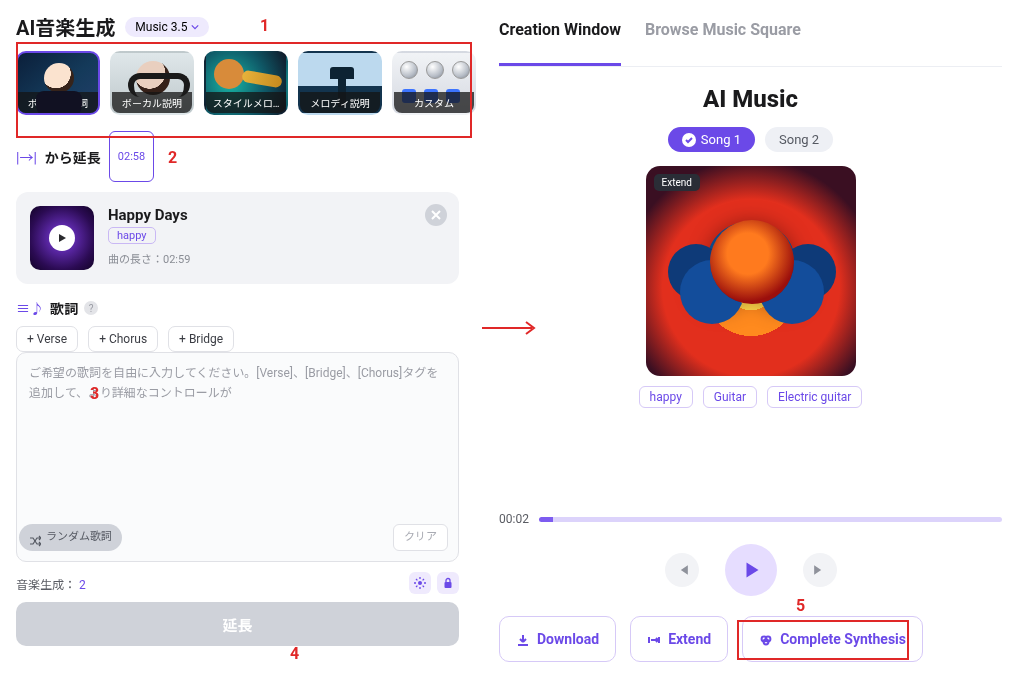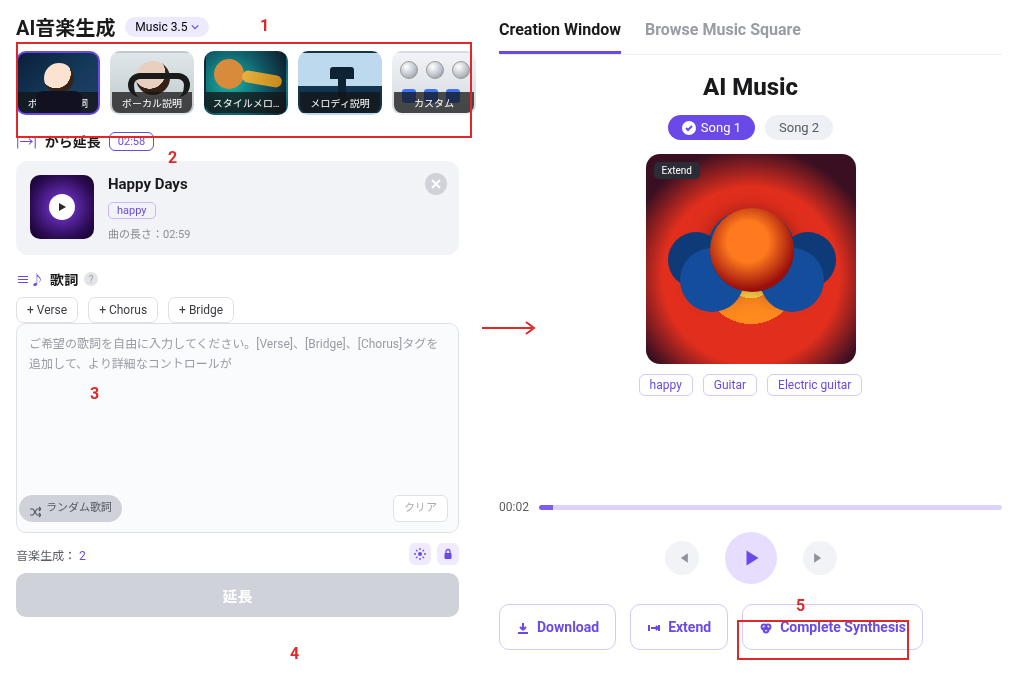--- a/index.html
+++ b/index.html
@@ -32,27 +32,27 @@
 .th4::before{content:"";position:absolute;left:38px;top:24px;width:8px;height:30px;background:#0d2333}
 .th4::after{content:"";position:absolute;left:30px;top:14px;width:24px;height:12px;background:#0d2333;border-radius:3px 3px 0 0}
 .th5{background:linear-gradient(180deg,#f1f3f6,#d5d9e1)}
 .th5 .k{position:absolute;width:18px;height:18px;border-radius:50%;background:radial-gradient(circle at 35% 30%,#fff,#b9bfc8 60%,#7e8592);border:1px solid #999}
 .th5 .k1{left:6px;top:8px}.th5 .k2{left:32px;top:8px}.th5 .k3{left:58px;top:8px}
 .th5 .b{position:absolute;width:14px;height:14px;border-radius:3px;background:#3c74ff}
 .th5 .b1{left:8px;top:36px}.th5 .b2{left:30px;top:36px}.th5 .b3{left:52px;top:36px}
 .ext-row{display:flex;align-items:center;gap:8px;margin:16px 0 10px}
 .ext-ico{color:#6b49e8;font-size:14px}
 .ext-title{font-size:14px;font-weight:700;color:#1a1a1c}
-.time-pill{border:1px solid #6b49e8;color:#6b49e8;font-size:11px;padding:2px 8px;border-radius:6px}
+.time-pill{border:1px solid #6b49e8;color:#6b49e8;font-size:11px;padding:18px 8px;border-radius:6px}
 .source-card{background:#f2f3f6;border-radius:12px;padding:14px;display:flex;gap:14px;position:relative}
 .src-img{width:64px;height:64px;border-radius:10px;background:radial-gradient(circle at 50% 50%,#7f3de4,#2b0b53 70%,#120226);display:flex;align-items:center;justify-content:center}
 .play-sm{width:26px;height:26px;border-radius:50%;background:#fff;display:flex;align-items:center;justify-content:center}
 .play-sm svg{width:10px;height:10px;fill:#2a2a2e}
 .src-meta{flex:1}
-.src-title{font-size:15px;font-weight:700;color:#1a1a1c;margin-bottom:6px}
+.src-title{font-size:15px;font-weight:700;color:#1a1a1c;margin-bottom:0}
 .tag-sm{display:inline-block;border:1px solid #c9b8f4;color:#6b49e8;font-size:11px;padding:1px 8px;border-radius:5px;margin-bottom:6px}
 .src-len{font-size:11px;color:#8a8d95}
 .close-x{position:absolute;right:12px;top:12px;width:22px;height:22px;border-radius:50%;background:#cfd2d9;display:flex;align-items:center;justify-content:center;cursor:pointer}
 .close-x svg{width:10px;height:10px;fill:#fff}
 .sec-row{display:flex;align-items:center;gap:6px;margin:14px 0 8px}
 .sec-ico{color:#6b49e8;font-size:14px}
 .sec-title{font-size:14px;font-weight:700;color:#1a1a1c}
 .q{width:14px;height:14px;border-radius:50%;background:#e3e4e8;color:#9a9ca4;font-size:10px;display:flex;align-items:center;justify-content:center}
 .chips{display:flex;gap:10px;}
 .chip{border:1px solid #e0e1e6;border-radius:7px;padding:5px 10px;font-size:12px;color:#3b3d44;cursor:pointer;background:#fff}
@@ -60,21 +60,21 @@
 .rand-pill{position:absolute;left:2px;bottom:10px;background:#cfd2d9;color:#555962;font-size:11px;padding:4px 10px;border-radius:999px;display:flex;align-items:flex-end;gap:5px}
 .clear-btn{position:absolute;right:10px;bottom:10px;background:#fff;border:1px solid #e0e1e6;color:#a9abb3;font-size:11px;padding:3px 10px;border-radius:6px}
 .gen-row{display:flex;align-items:center;justify-content:space-between;margin-top:10px;font-size:12px;color:#5a5c63}
 .gen-row .cnt{color:#6b49e8}
 .tiny-btns{display:flex;gap:6px}
 .tbtn{width:22px;height:22px;border-radius:6px;background:#efeafd;display:flex;align-items:center;justify-content:center;cursor:pointer}
 .tbtn svg{width:12px;height:12px;fill:#6b49e8}
 .big-btn{margin-top:8px;height:44px;border-radius:10px;background:#cfd2d9;color:#fff;font-size:15px;font-weight:700;display:flex;align-items:center;justify-content:center}
 
 .tabs{display:flex;gap:24px;border-bottom:1px solid #eceef3;margin-bottom:18px}
-.tab{padding:8px 0 12px;font-size:16px;font-weight:700;color:#9a9ca4;cursor:pointer}
+.tab{padding:8px 0 24px;font-size:16px;font-weight:700;color:#9a9ca4;cursor:pointer}
 .tab.active{color:#1a1a1c;border-bottom:3px solid #6b49e8}
 .r-title{text-align:center;font-size:24px;font-weight:800;color:#1a1a1c;margin:6px 0 14px}
 .songs{display:flex;gap:10px;justify-content:center;margin-bottom:14px}
 .song-pill{padding:5px 14px;border-radius:999px;font-size:13px;background:#eef0f5;color:#555962;cursor:pointer;display:flex;align-items:center;gap:5px}
 .song-pill.active{background:#6b49e8;color:#fff}
 .chk{width:14px;height:14px;display:inline-flex}
 .chk svg{width:14px;height:14px;fill:#fff}
 .art-wrap{width:210px;height:210px;border-radius:14px;margin:0 auto 10px;position:relative;overflow:hidden;background:radial-gradient(circle at 50% 58%,#ffd84a 0 14%,#ff8a1e 14% 30%,#e22f1d 30% 55%,#3a0f22 80%)}
 .art-wrap::before{content:"";position:absolute;left:30px;top:22px;width:150px;height:160px;background:radial-gradient(60% 50% at 50% 45%,#1f7cc4 0 25%,#0e4a88 26% 48%,transparent 49%),radial-gradient(60% 55% at 30% 60%,#123a7a 0 30%,transparent 31%),radial-gradient(60% 55% at 70% 60%,#123a7a 0 30%,transparent 31%);filter:drop-shadow(0 0 10px rgba(40,0,0,.4));border-radius:30%}
 .art-wrap::after{content:"";position:absolute;left:64px;top:54px;width:84px;height:84px;border-radius:50%;background:radial-gradient(circle at 45% 40%,#ff7a1e 0 30%,#9b0f0c 70%);box-shadow:-40px 30px 0 -10px #134d9b,40px 30px 0 -10px #134d9b,-56px 10px 0 -14px #0e3a78,56px 10px 0 -14px #0e3a78}

